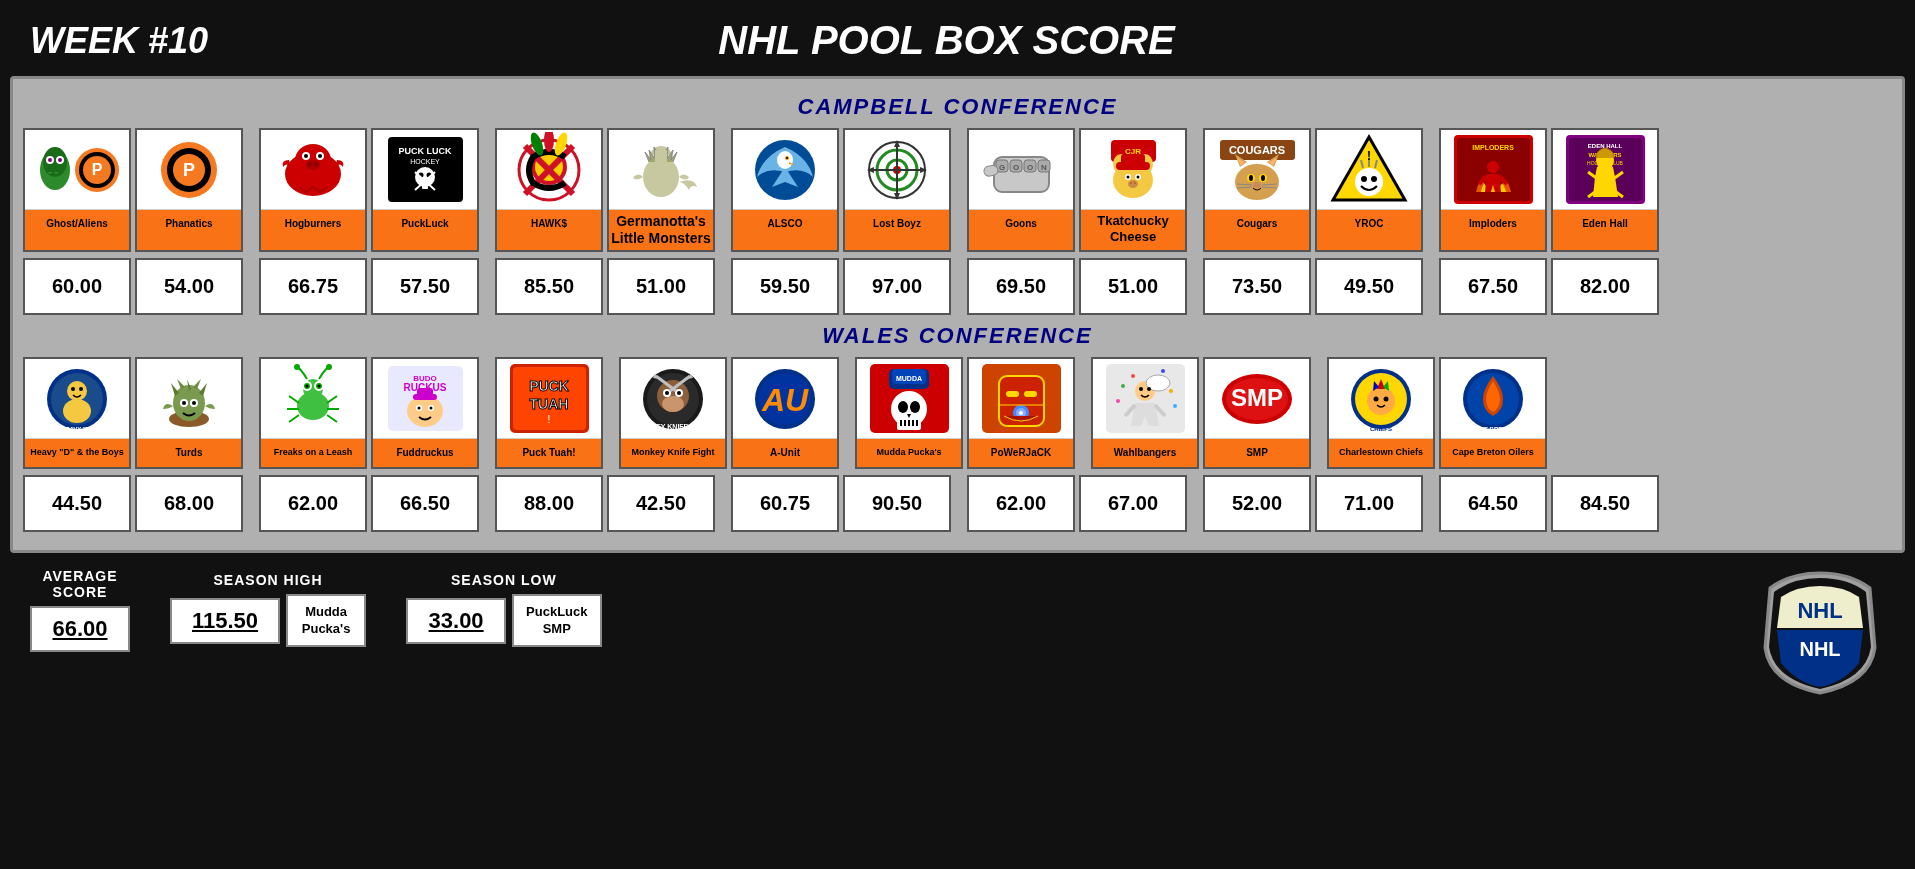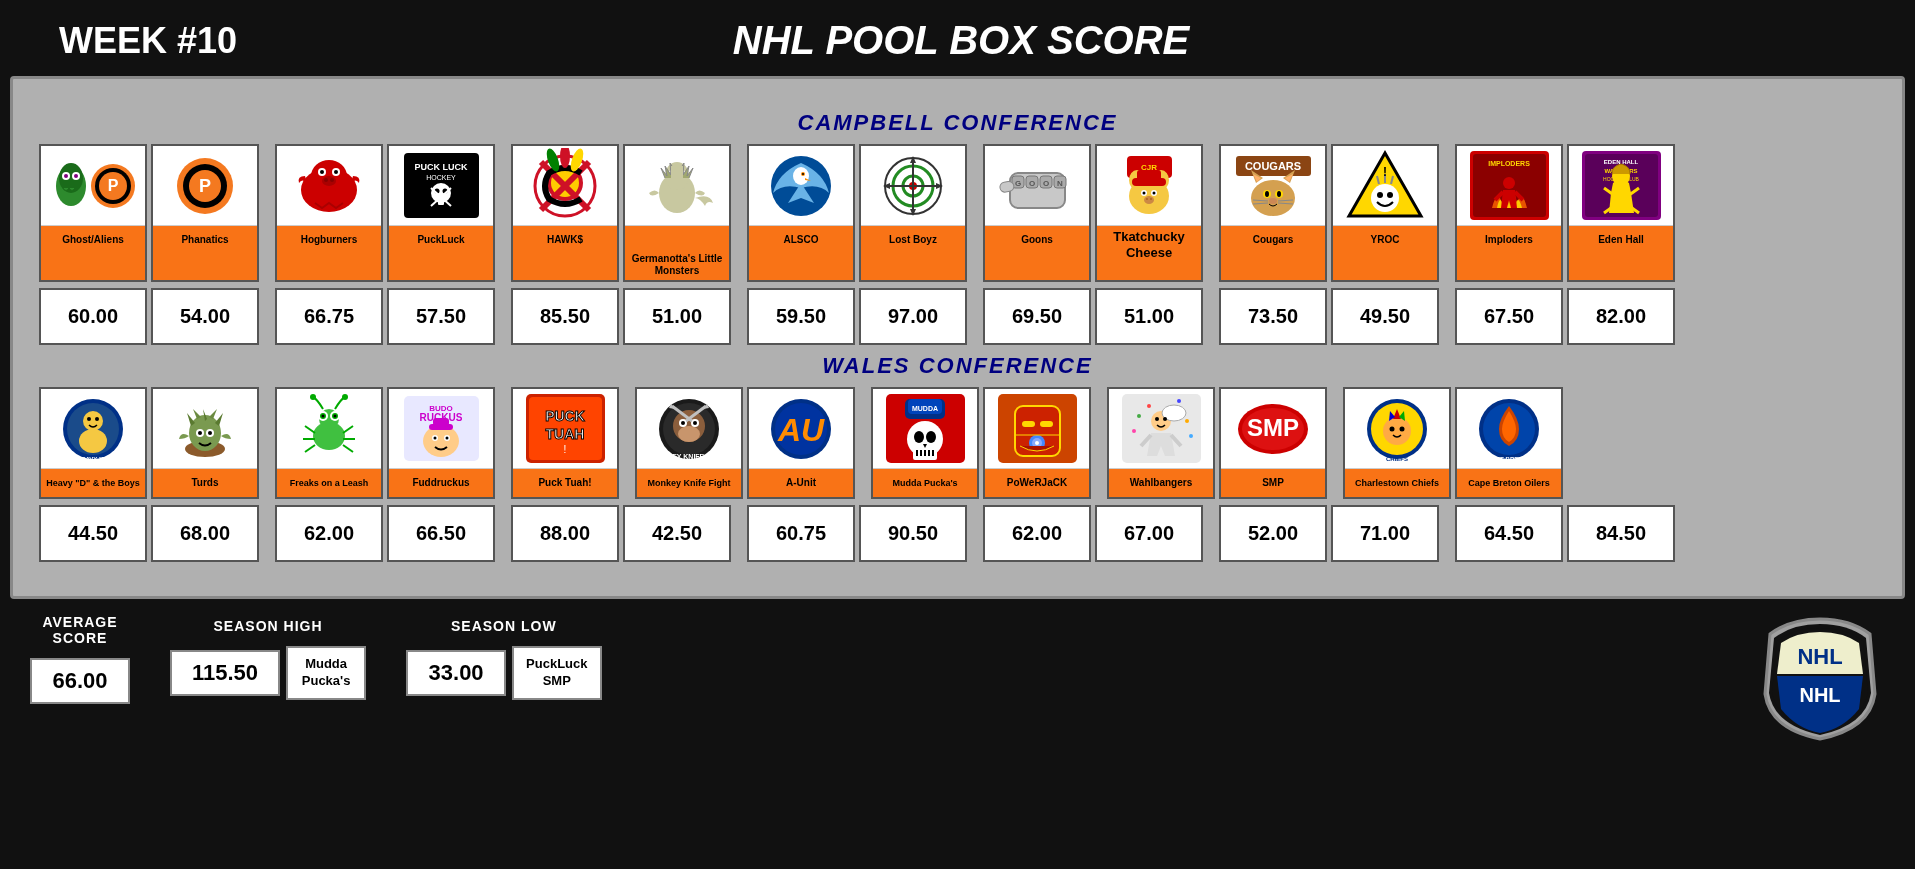--- a/index.html
+++ b/index.html
@@ -21,37 +21,37 @@
       justify-content: space-between;
       align-items: center;
       padding: 8px 20px;
       background: #111;
     }
 
     .week-title {
       color: white;
       font-size: 36px;
       font-weight: 900;
-      margin-left: 29px;
+      font-style: italic;
     }
 
     .page-title {
       color: white;
       font-size: 40px;
       font-weight: 900;
       font-style: italic;
       text-align: center;
       flex: 1;
     }
 
     .main-content {
       background: #b0b0b0;
       border: 3px solid #888;
       border-radius: 4px;
-      padding: 26px;
+      padding: 10px;
       margin: 5px 0;
     }
 
     .conference-title {
       text-align: center;
       font-size: 22px;
       font-weight: 900;
       color: #000080;
       font-style: italic;
       margin: 5px 0 8px 0;
@@ -152,33 +152,34 @@
       display: flex;
       flex-direction: column;
       align-items: center;
     }
 
     .stat-label {
       color: white;
       font-size: 14px;
       font-weight: bold;
       text-align: center;
-      margin-bottom: 12px;
+      margin-bottom: 6px;
       letter-spacing: 1px;
     }
 
     .stat-value-box {
       background: white;
       border: 2px solid #888;
       padding: 8px 20px;
       font-size: 22px;
       font-weight: 900;
       color: #000;
       text-align: center;
       min-width: 100px;
+      text-decoration: underline;
     }
 
     .season-stat-row {
       display: flex;
       gap: 6px;
       align-items: center;
     }
 
     .season-name-box {
       background: white;
@@ -327,21 +328,21 @@
                 <path d="M30 30 L26 20 L32 28 L30 18 L36 27 L35 15 L42 26 L49 15 L48 27 L54 18 L52 28 L58 20 L54 30" fill="#a0a870" stroke="#888" stroke-width="1"></path>
 
                 <rect x="36" y="18" width="12" height="12" fill="#c8c8a0"></rect>
 
                 <path d="M60 50 Q75 45 78 55 Q72 52 70 58 Q65 50 60 50" fill="#c8c8a0"></path>
 
                 <path d="M24 45 Q16 50 14 45 Q20 40 24 45" fill="#c8c8a0"></path>
                 <path d="M60 45 Q68 50 70 45 Q64 40 60 45" fill="#c8c8a0"></path>
               </svg>
             </div>
-            <div class="team-name" style="font-size:10px;margin-top:24px;">Germanotta's Little Monsters</div>
+            <div class="team-name" style="font-size:14px;">Germanotta's Little Monsters</div>
           </div>
         </div>
 
         <div class="matchup-gap"></div>
 
         <div class="matchup">
           <div class="team-cell">
             <div class="team-logo">
               <svg width="85" height="75" viewBox="0 0 85 75">
 

